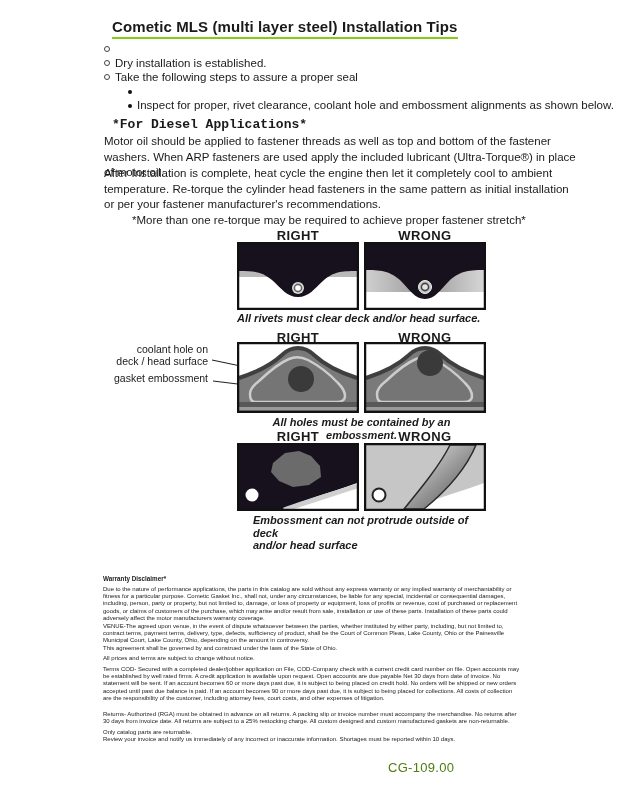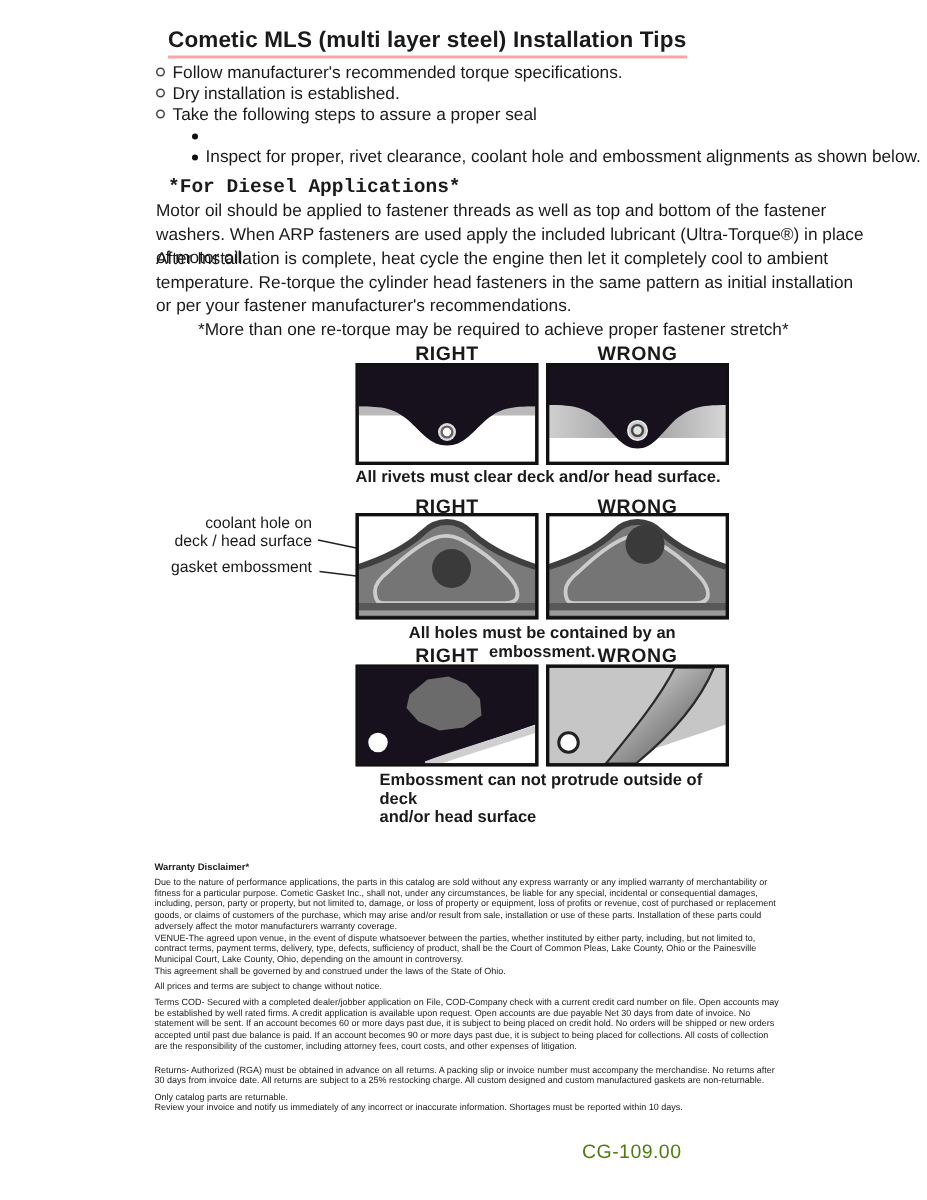--- a/index.html
+++ b/index.html
@@ -4,51 +4,51 @@
 <style>
   html,body{margin:0;padding:0;}
   body{
     width:618px;height:800px;background:#ffffff;
     font-family:"Liberation Sans", sans-serif;color:#1a1a1a;
     position:relative;overflow:hidden;
   }
   .abs{position:absolute;}
   .title{
     left:112px;top:18px;font-size:15px;font-weight:bold;
-    border-bottom:2px solid #fca5a5;padding-bottom:2px;letter-spacing:.1px;
+    border-bottom:2px solid #84cc16;padding-bottom:2px;letter-spacing:.1px;
   }
   .bullets{left:104px;top:42px;font-size:11.5px;line-height:14px;width:480px;}
   .bullet-line{white-space:nowrap;}
   .sub{padding-left:24px;}
   .circ{display:inline-block;width:4px;height:4px;border:1px solid #444;border-radius:50%;
         margin-right:5px;vertical-align:1px;}
   .dot{display:inline-block;width:4px;height:4px;background:#111;border-radius:50%;
        margin-right:5px;vertical-align:1px;}
   .h2{left:112px;top:117px;font-size:13px;font-weight:bold;font-family:Liberation Mono, monospace;}
   .para{left:104px;font-size:11.5px;line-height:15.5px;width:472px;}
   .p1{top:134px;}
   .p2{top:166px;}
   .p3{top:213px;margin-left:28px;}
   .rw-label{font-size:13px;font-weight:bold;letter-spacing:.4px;text-align:center;width:122px;}
-  .cap{font-size:11px;font-weight:bold;line-height:12.5px;}
+  .cap{font-size:11px;font-weight:bold;line-height:12.5px;font-style:italic;}
   .callout{font-size:10.5px;line-height:11.5px;text-align:right;width:100px;left:108px;}
   .panel{display:block;}
   .warr{left:103px;font-size:6px;line-height:7.2px;width:418px;color:#222;}
   .warr-h{font-weight:bold;font-size:6.3px;}
   .code{left:388px;top:760px;font-size:13px;color:#4d7c0f;letter-spacing:.3px;}
 </style>
 </head>
 <body>
 
 <div>
 
   <div class="abs title">Cometic MLS (multi layer steel) Installation Tips</div>
 
   <div class="abs bullets">
-    <div class="bullet-line"><span class="circ"></span><span>Follow manufacturer's recommended torque specifications.</span></div>
+    <div class="bullet-line"><span class="circ"></span></div>
     <div class="bullet-line"><span class="circ"></span><span>Dry installation is established.</span></div>
     <div class="bullet-line"><span class="circ"></span><span>Take the following steps to assure a proper seal</span></div>
     <div class="bullet-line sub"><span class="dot"></span></div>
     <div class="bullet-line sub"><span class="dot"></span><span>Inspect for proper, rivet clearance, coolant hole and embossment alignments as shown below.</span></div>
   </div>
 
   <div class="abs h2">*For Diesel Applications*</div>
   <div class="abs para p1">Motor oil should be applied to fastener threads as well as top and bottom of the fastener washers. When ARP fasteners are used apply the included lubricant (Ultra-Torque®) in place of motor oil.</div>
   <div class="abs para p2">After Installation is complete, heat cycle the engine then let it completely cool to ambient temperature. Re-torque the cylinder head fasteners in the same pattern as initial installation or per your fastener manufacturer's recommendations.</div>
   <div class="abs para p3">*More than one re-torque may be required to achieve proper fastener stretch*</div>

